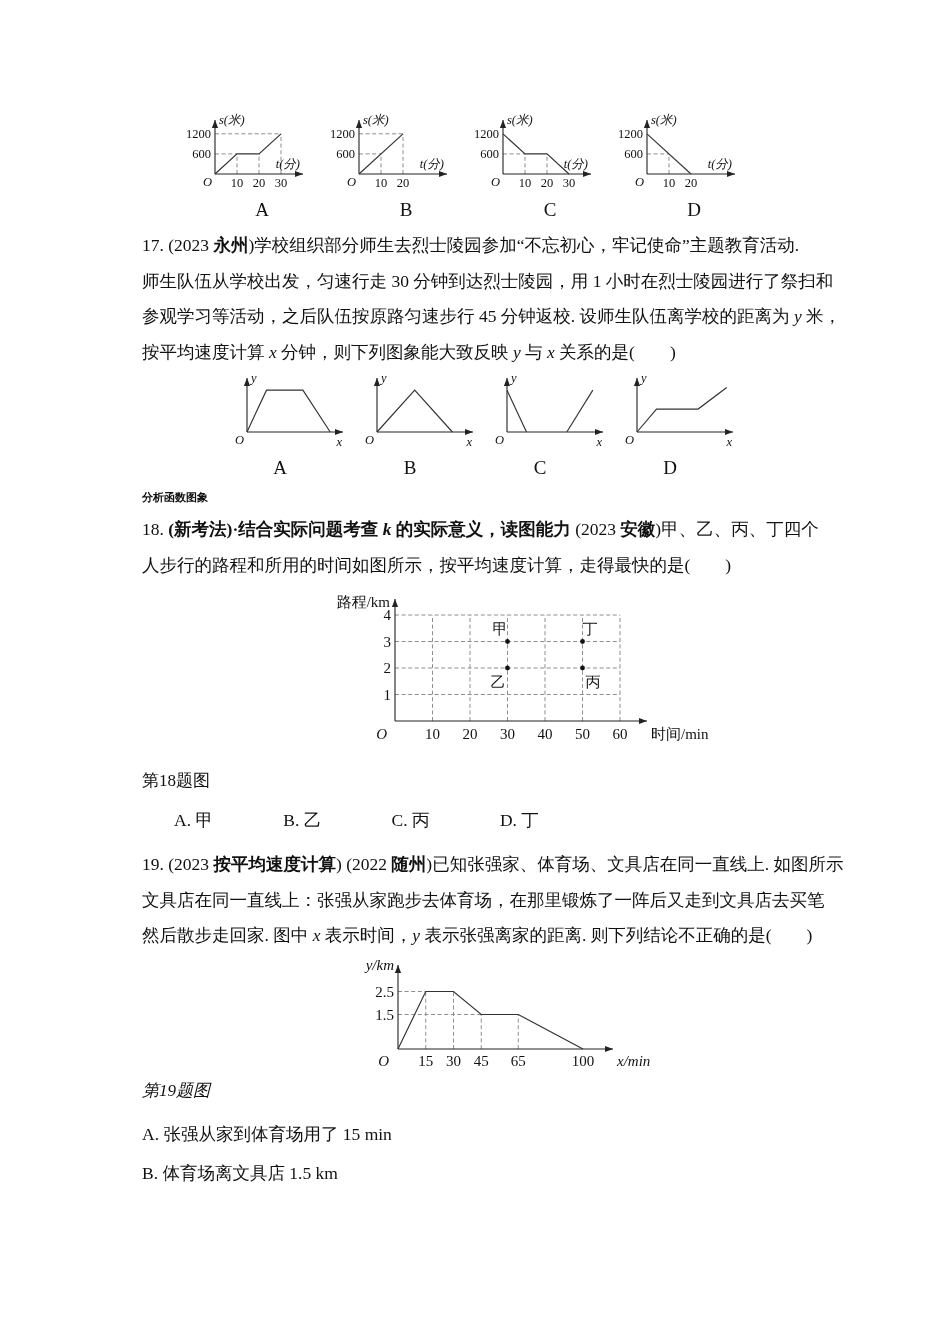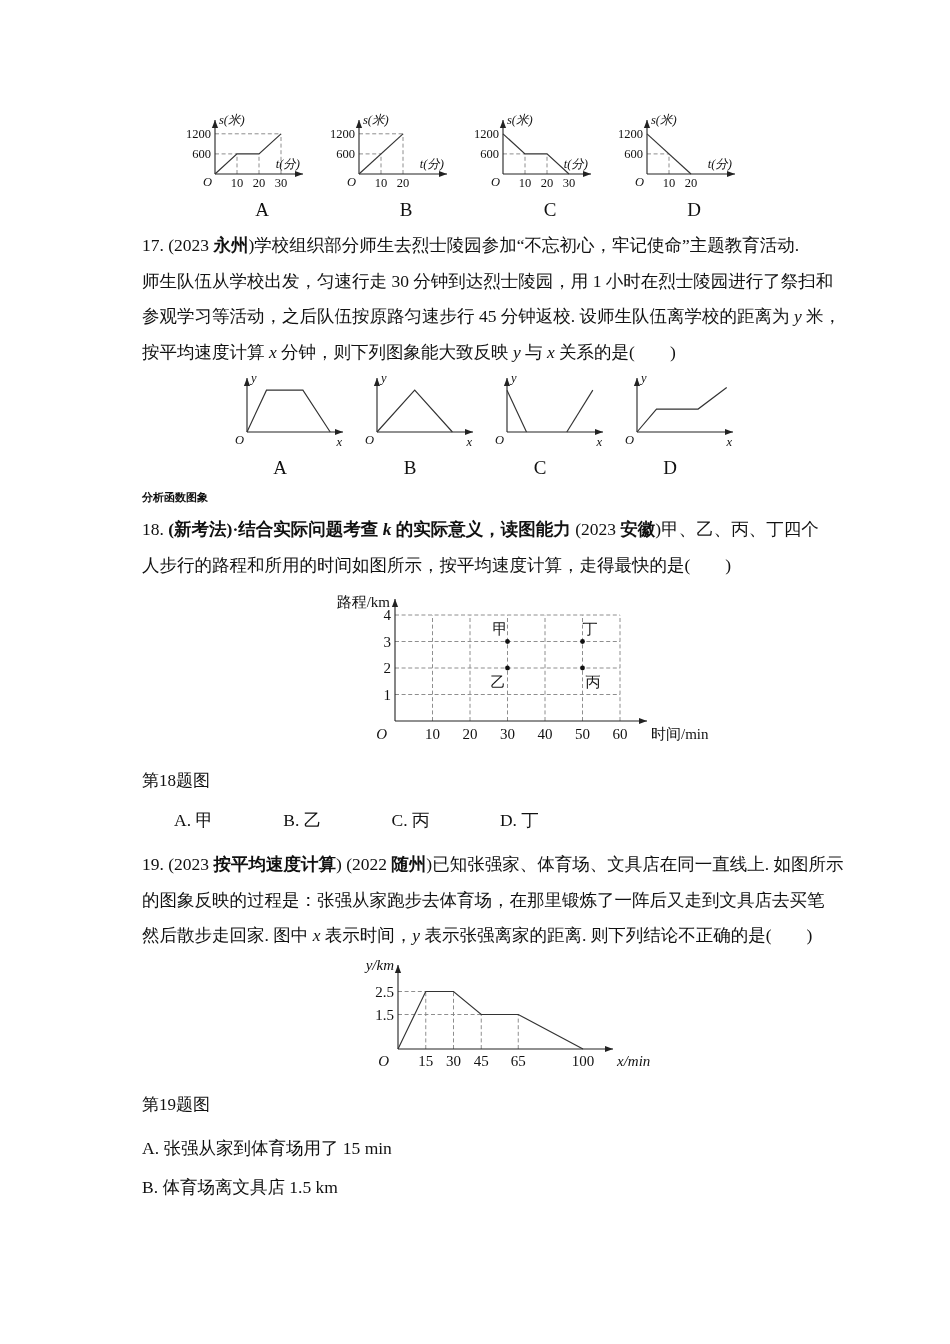--- a/index.html
+++ b/index.html
@@ -18,21 +18,21 @@
   .cell2{flex:0 0 130px;width:130px;}
   .chart-letter{font-size:19px;line-height:20px;text-align:center;}
   .row1 .chart-letter{margin-left:22px;}
   .row2 .chart-letter{margin-left:-28px;}
   .q17-block{margin-top:8px;}
   .q18-lines{margin-top:2px;}
   .chart18-wrap{margin-top:8px;margin-left:198px;}
   .chart19-wrap{margin-top:0px;margin-left:186px;}
   .caption{width:660px;text-align:left;font-size:17px;line-height:24px;}
   .cap18{margin-top:8px;}
-  .cap19{margin-top:14px;}
+  .cap19{font-style:italic;}
   .options18{margin-top:14px;font-size:17.5px;line-height:26px;}
   .options18 span{display:inline-block;margin-right:34px;margin-left:32px;}
   .q19-block{margin-top:14px;}
   .optline{font-size:17.5px;line-height:26px;}
   .optA{margin-top:18px;}
   .optB{margin-top:13px;}
   
   .chart-svg{display:block;overflow:visible;}
   .ax{stroke:#222;stroke-width:1.1;}
   .arr{fill:#222;}
@@ -268,21 +268,21 @@
 
     <div class="options18">
       <span>A. 甲</span>
       <span>B. 乙</span>
       <span>C. 丙</span>
       <span>D. 丁</span>
     </div>
 
     <div class="q19-block">
       <div class="line"><span>19. (2023 </span><span class="b">按平均速度计算</span><span>) (2022 </span><span class="b">随州</span><span>)已知张强家、体育场、文具店在同一直线上. 如图所示</span></div>
-      <div class="line"><span>的图象反映的过程是：张强从家跑步去体育场，在那里锻炼了一阵后又走到文具店去买笔</span></div>
+      <div class="line"><span>文具店在同一直线上：张强从家跑步去体育场，在那里锻炼了一阵后又走到文具店去买笔</span></div>
       <div class="line"><span>然后散步走回家. 图中 </span><span class="i">x</span><span> 表示时间，</span><span class="i">y</span><span> 表示张强离家的距离. 则下列结论不正确的是(　　)</span></div>
     </div>
 
     <div class="chart19-wrap">
       <div>
           <svg width="330" height="125" class="chart-svg">
             <line x1="70" y1="37.5" x2="97.75" y2="37.5" class="dash"></line>
             <line x1="97.75" y1="95" x2="97.75" y2="37.5" class="dash"></line>
             <line x1="125.5" y1="95" x2="125.5" y2="37.5" class="dash"></line>
             <line x1="70" y1="60.5" x2="153.25" y2="60.5" class="dash"></line>

